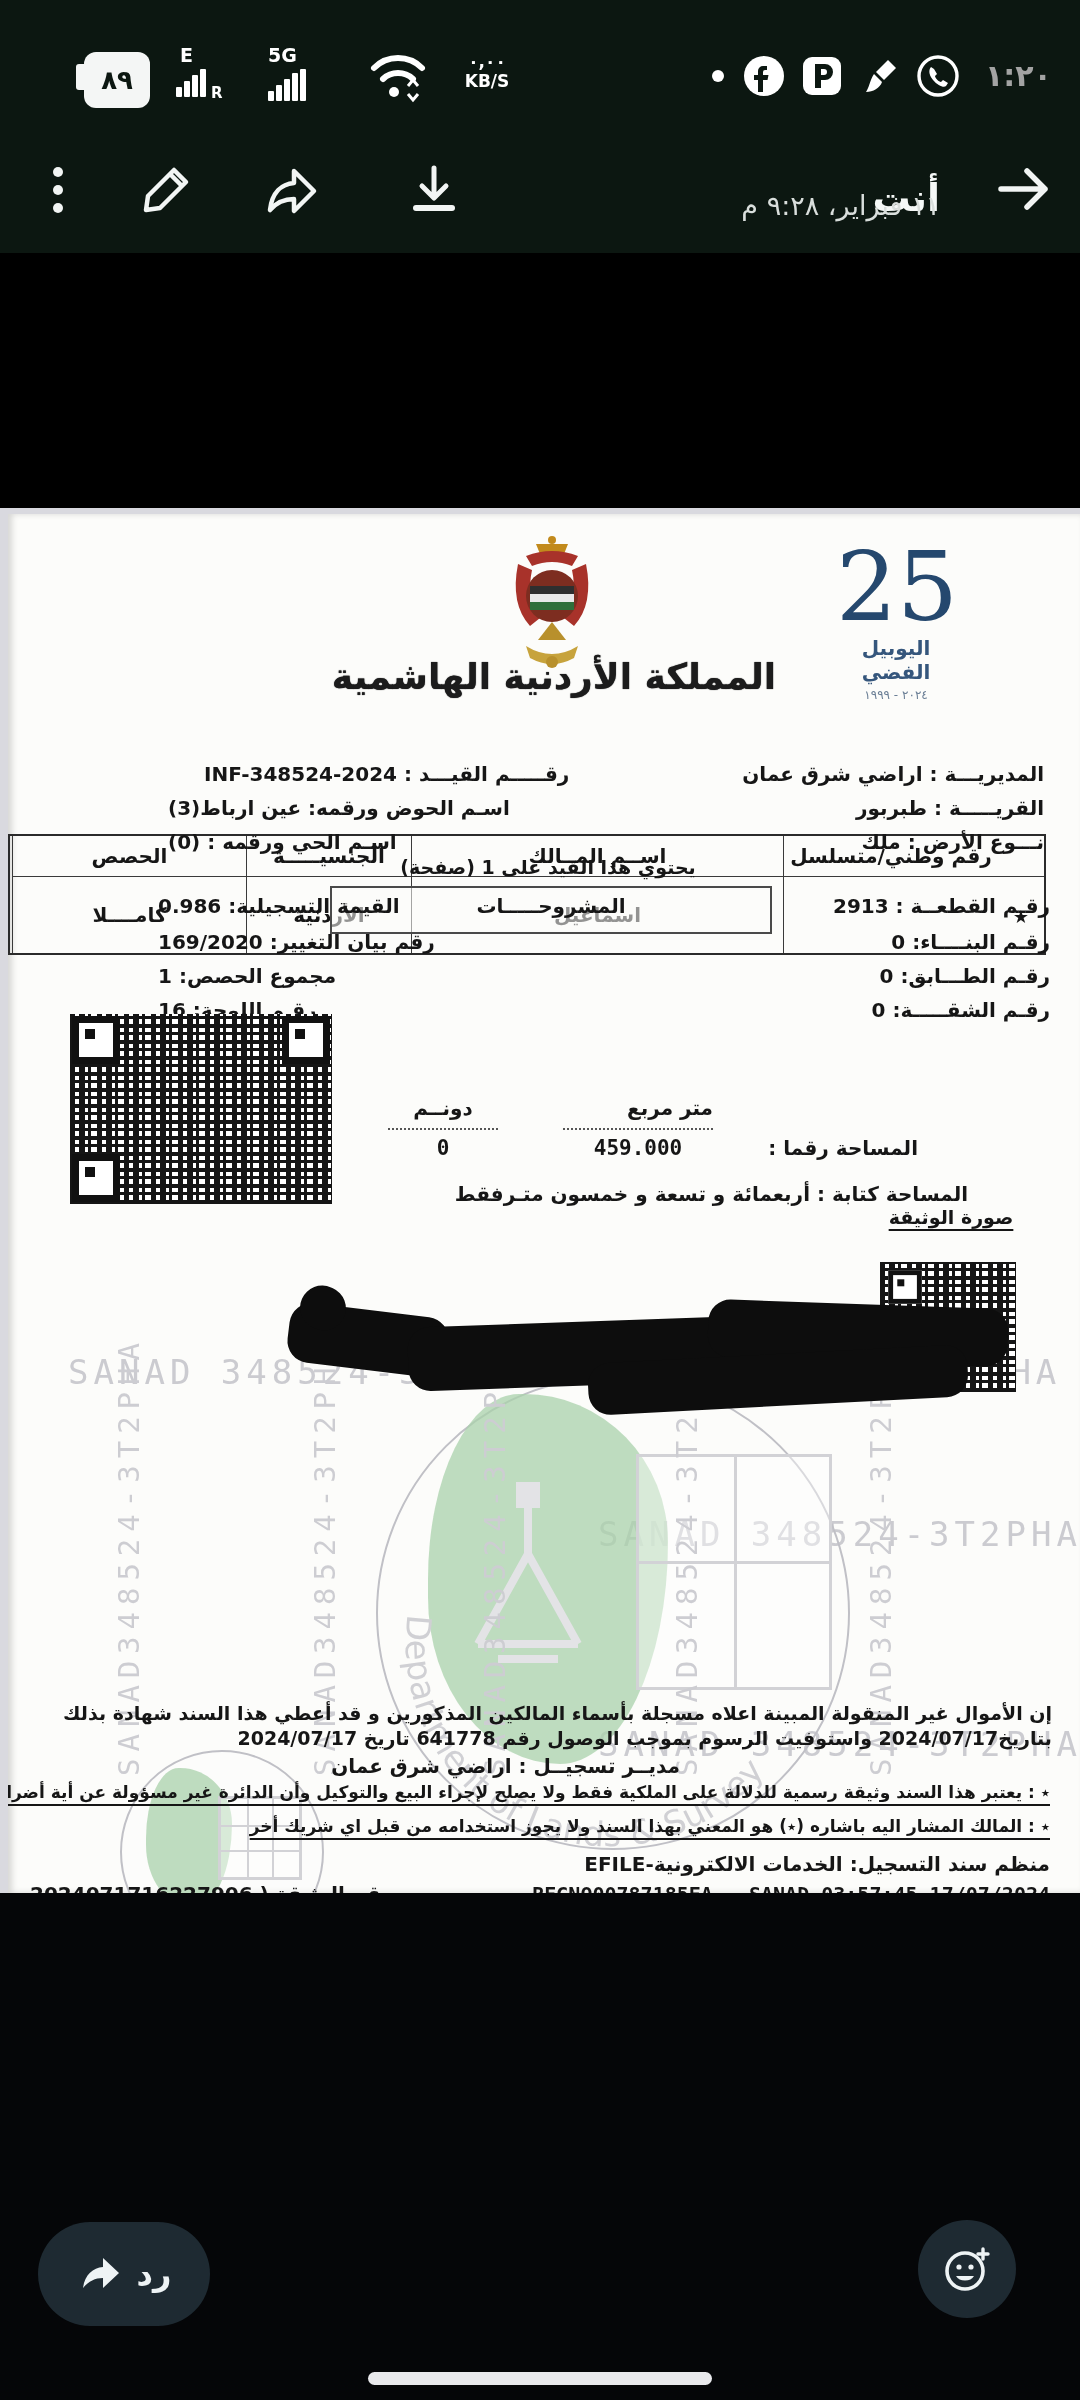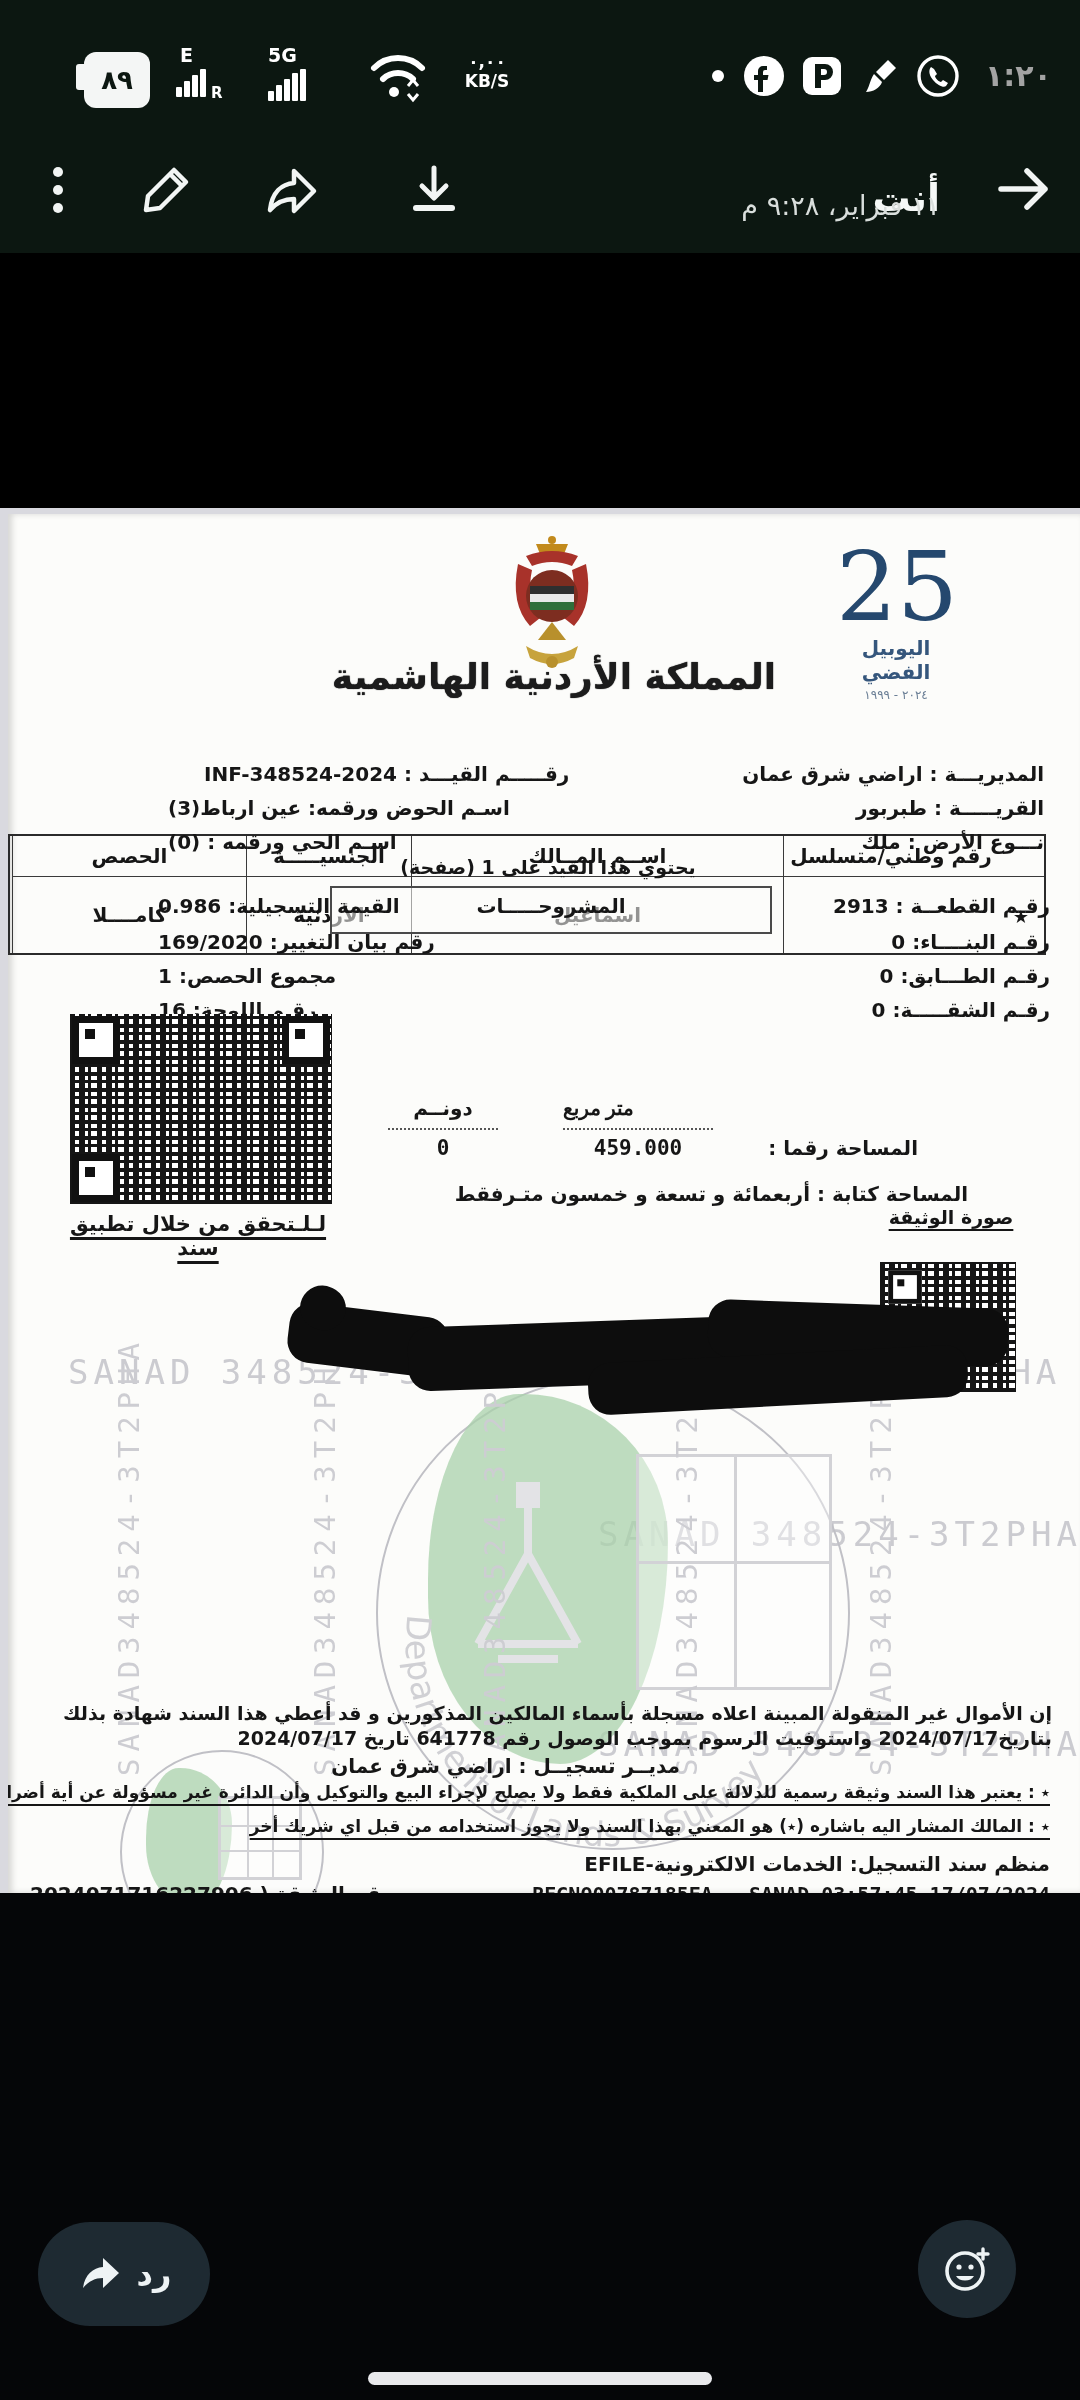--- a/index.html
+++ b/index.html
@@ -207,24 +207,23 @@
   <div class="abs ar doc fld" style="left:150px;top:380px;width:410px;text-align:left;z-index:2;">القيمة التسجيلية: 0.986</div>
   <div class="abs ar doc fld" style="left:150px;top:416px;width:410px;text-align:left;z-index:2;">رقم بيان التغيير: 169/2020</div>
   <div class="abs ar doc fld" style="left:150px;top:450px;width:410px;text-align:left;z-index:2;">مجموع الحصص: 1</div>
   <div class="abs ar doc fld" style="left:150px;top:484px;width:410px;text-align:left;z-index:2;">رقـم اللوحة: 16</div>
 
   <div class="abs qr" style="left:62px;top:500px;width:262px;height:190px;z-index:2;">
     <span class="finder" style="left:2px;top:2px;"></span>
     <span class="finder" style="right:2px;top:2px;"></span>
     <span class="finder" style="left:2px;bottom:2px;"></span>
   </div>
-  <div class="abs ar doc" style="left:40px;top:698px;width:300px;text-align:center;font-size:21px;text-decoration:underline;text-decoration-thickness:3px;text-underline-offset:6px;z-index:2;">لـلـتحقق من خلال تطبيق سند</div>
 
   <div class="abs ar doc fld" style="left:380px;top:582px;width:110px;text-align:center;border-bottom:2px dotted #555;padding-bottom:8px;z-index:2;">دونــم</div>
-  <div class="abs ar doc fld" style="left:555px;top:582px;width:150px;text-align:left;border-bottom:2px dotted #555;padding-bottom:8px;z-index:2;font-family:Liberation Serif, serif;">متر مربع</div>
+  <div class="abs ar doc fld" style="left:555px;top:582px;width:150px;text-align:right;border-bottom:2px dotted #555;padding-bottom:8px;z-index:2;">متر مربع</div>
   <div class="abs ar doc fld" style="left:730px;top:622px;width:180px;text-align:right;z-index:2;">المساحة رقما :</div>
   <div class="abs doc mono" style="left:555px;top:622px;width:150px;text-align:center;font-size:21px;z-index:2;">459.000</div>
   <div class="abs doc mono" style="left:380px;top:622px;width:110px;text-align:center;font-size:21px;z-index:2;">0</div>
   <div class="abs ar doc fld" style="left:280px;top:668px;width:680px;text-align:right;z-index:2;">المساحة كتابة : أربعمائة و تسعة و خمسون متـرفقط</div>
 
   <div class="abs qr" style="left:872px;top:558px;width:136px;height:130px;z-index:2;">
     <span class="finder" style="left:1px;top:1px;transform:scale(.7);"></span>
     <span class="finder" style="left:1px;bottom:1px;transform:scale(.7);"></span>
   </div>
   <div class="abs ar doc" style="left:858px;top:692px;width:170px;text-align:center;font-size:19px;text-decoration:underline;text-decoration-thickness:2px;text-underline-offset:5px;z-index:2;">صورة الوثيقة</div>

